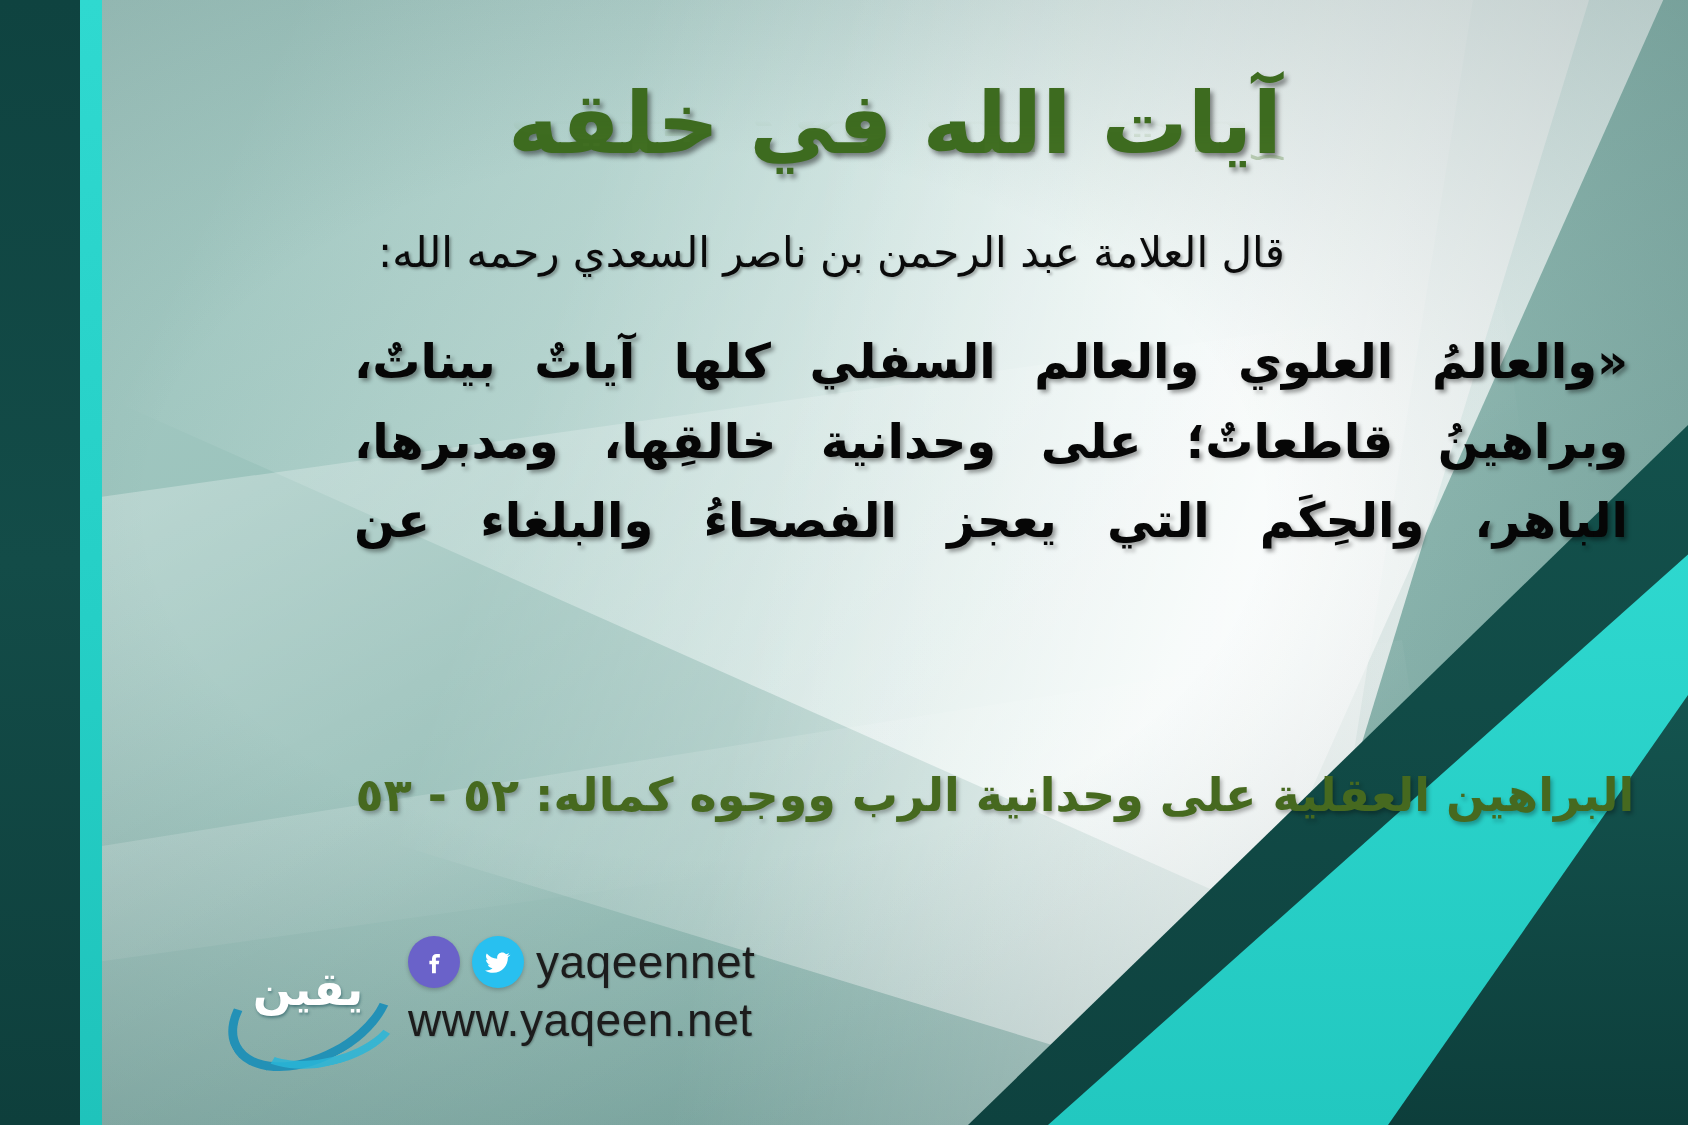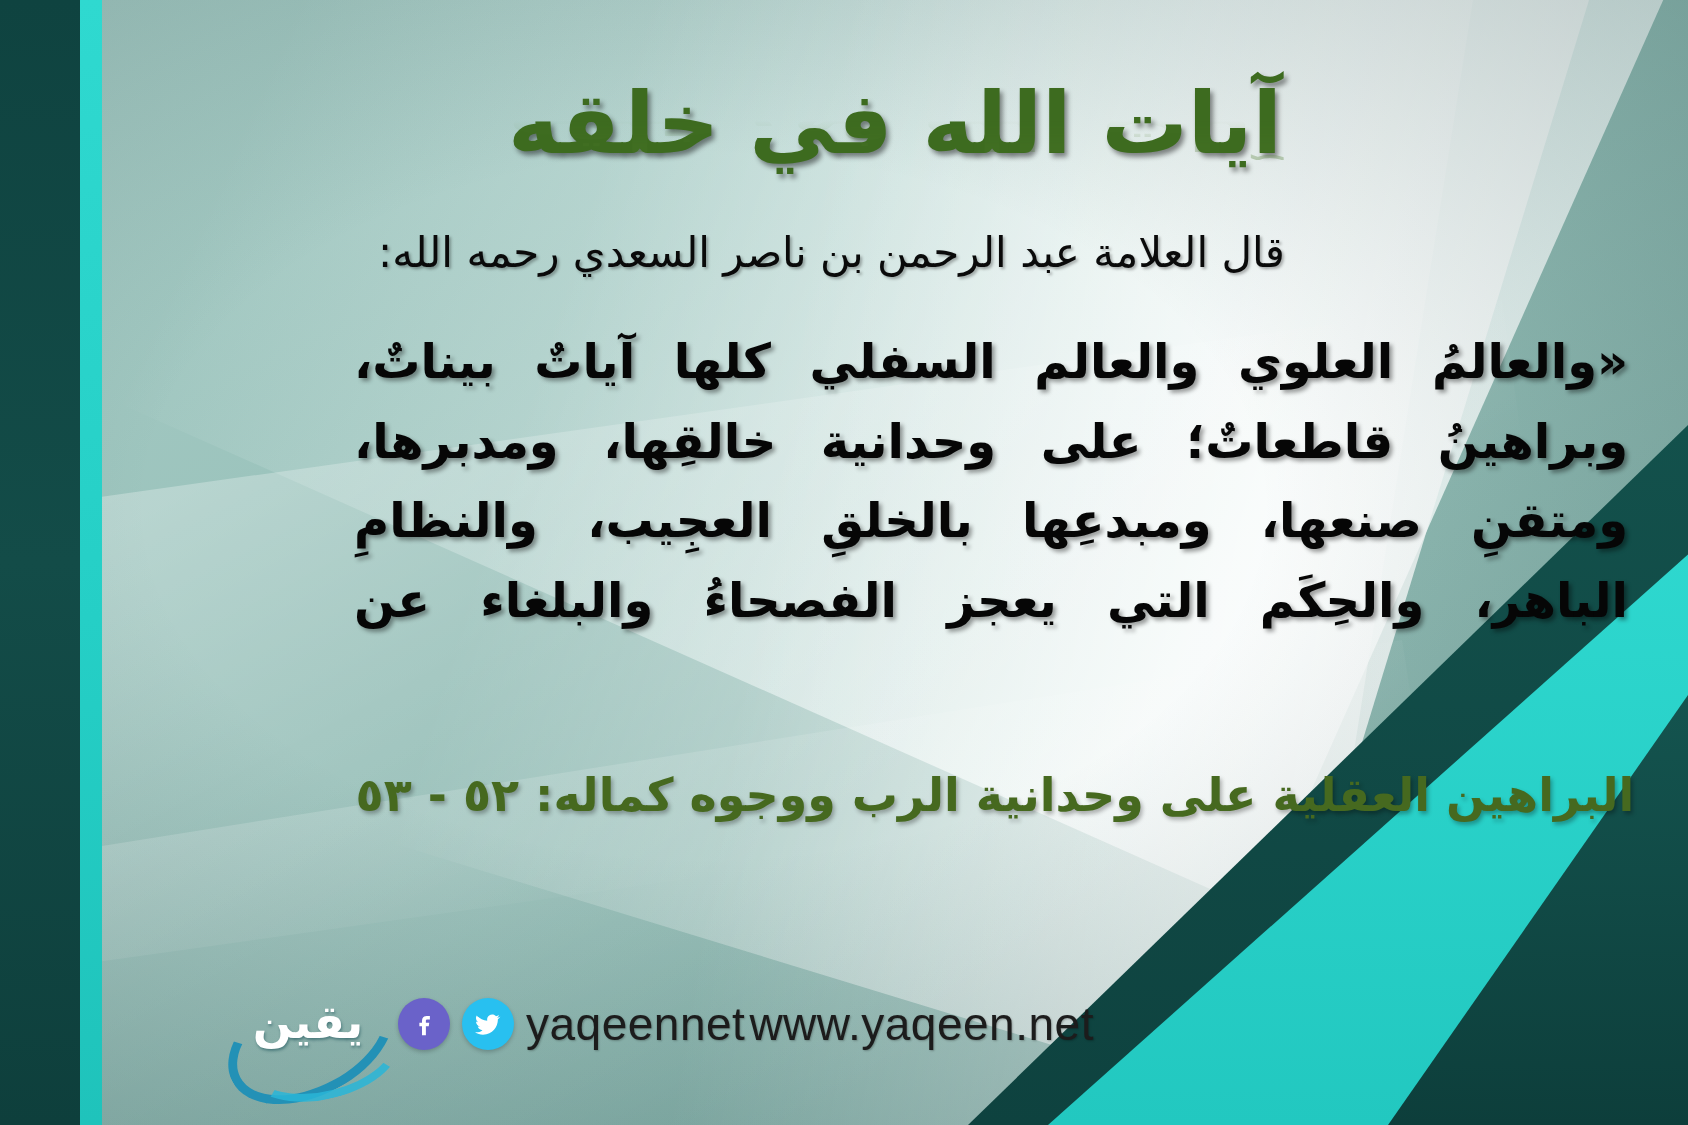--- a/index.html
+++ b/index.html
@@ -144,22 +144,22 @@
     font-family:"DejaVu Sans",sans-serif;
     font-weight:bold;
     font-size:46px;
     color:#46691f;
     text-shadow:2px 3px 4px rgba(0,0,0,.30);
     white-space:nowrap;
   }
 
   
   .footer{
-    position:absolute;left:110px;bottom:46px;
-    display:flex;align-items:center;gap:16px;
+    position:absolute;left:110px;bottom:78px;
+    display:flex;align-items:center;gap:26px;
   }
   .logo{
     position:relative;width:170px;height:110px;flex:none;
   }
   .logo-swoosh{
     position:absolute;left:10px;top:16px;width:160px;height:92px;
     border:9px solid #1b8fb8;
     border-radius:50%;
     border-right-color:transparent;
     border-top-color:transparent;
@@ -179,21 +179,21 @@
   .logo-text{
     position:absolute;left:26px;top:26px;width:140px;
     direction:rtl;text-align:center;
     font-family:"DejaVu Sans",sans-serif;
     font-size:46px;font-weight:bold;
     color:#ffffff;
     text-shadow:1px 2px 3px rgba(0,60,70,.45);
     letter-spacing:1px;
   }
 
-  .social{display:flex;gap:4px;}
+  .social{display:flex;flex-direction:column;gap:4px;}
   .social-row{display:flex;align-items:center;gap:12px;}
   .icon-circle{
     width:52px;height:52px;border-radius:50%;
     display:flex;align-items:center;justify-content:center;
     flex:none;
     box-shadow:0 2px 4px rgba(0,0,0,.22);
   }
   .fb{background:#6a62c9;}
   .tw{background:#28c0f0;}
   .icon-circle svg{display:block;}
@@ -236,21 +236,20 @@
       <div class="title-wrap">
         <div class="title">آيات الله في خلقه</div>
         <div class="title-reflect">آيات الله في خلقه</div>
       </div>
 
       <div class="attribution">قال العلامة عبد الرحمن بن ناصر السعدي رحمه الله:</div>
 
       <div class="quote">
         <span class="qline">«والعالمُ العلوي والعالم السفلي كلها آياتٌ بيناتٌ،</span>
         <span class="qline">وبراهينُ قاطعاتٌ؛ على وحدانية خالقِها، ومدبرها،</span>
-        <span class="qline">ومتقنِ صنعها، ومبدعِها بالخلقِ العجِيب، والنظامِ</span>
         <span class="qline">الباهر، والحِكَم التي يعجز الفصحاءُ والبلغاء عن</span>
       </div>
 
       <div class="citation">البراهين العقلية على وحدانية الرب ووجوه كماله: ٥٢ - ٥٣</div>
 
       <div class="footer">
 
         <div class="logo">
           <div class="logo-swoosh"></div>
           <div class="logo-swoosh2"></div>

